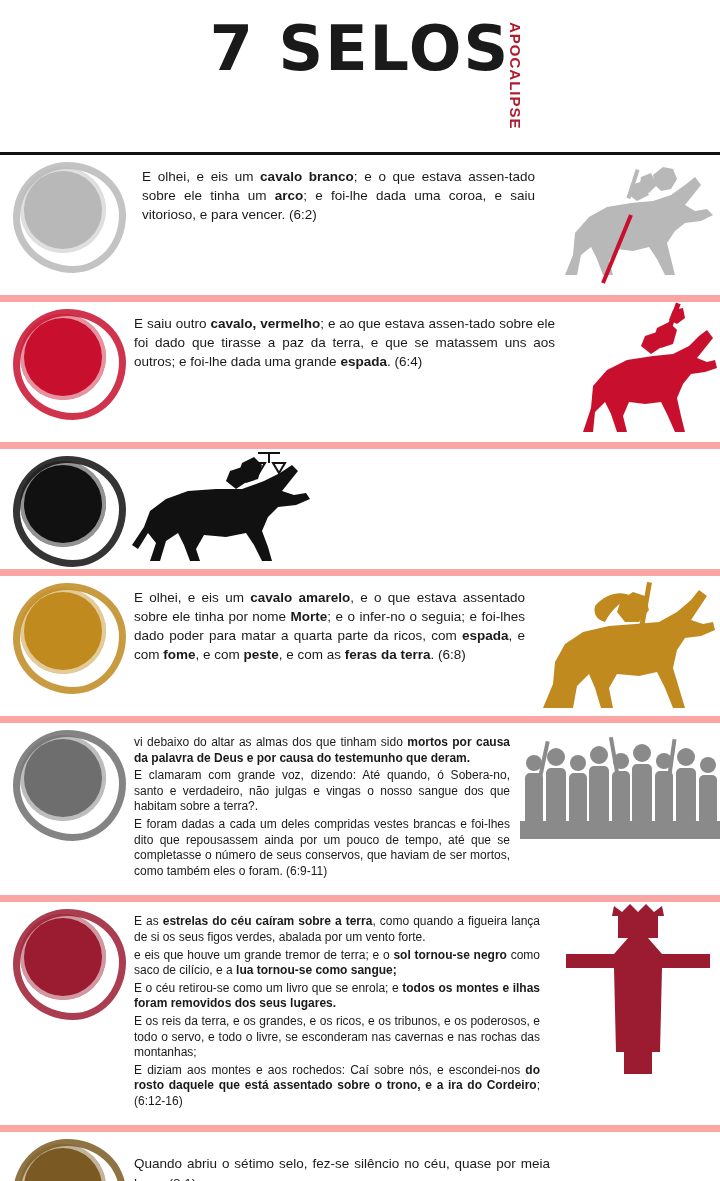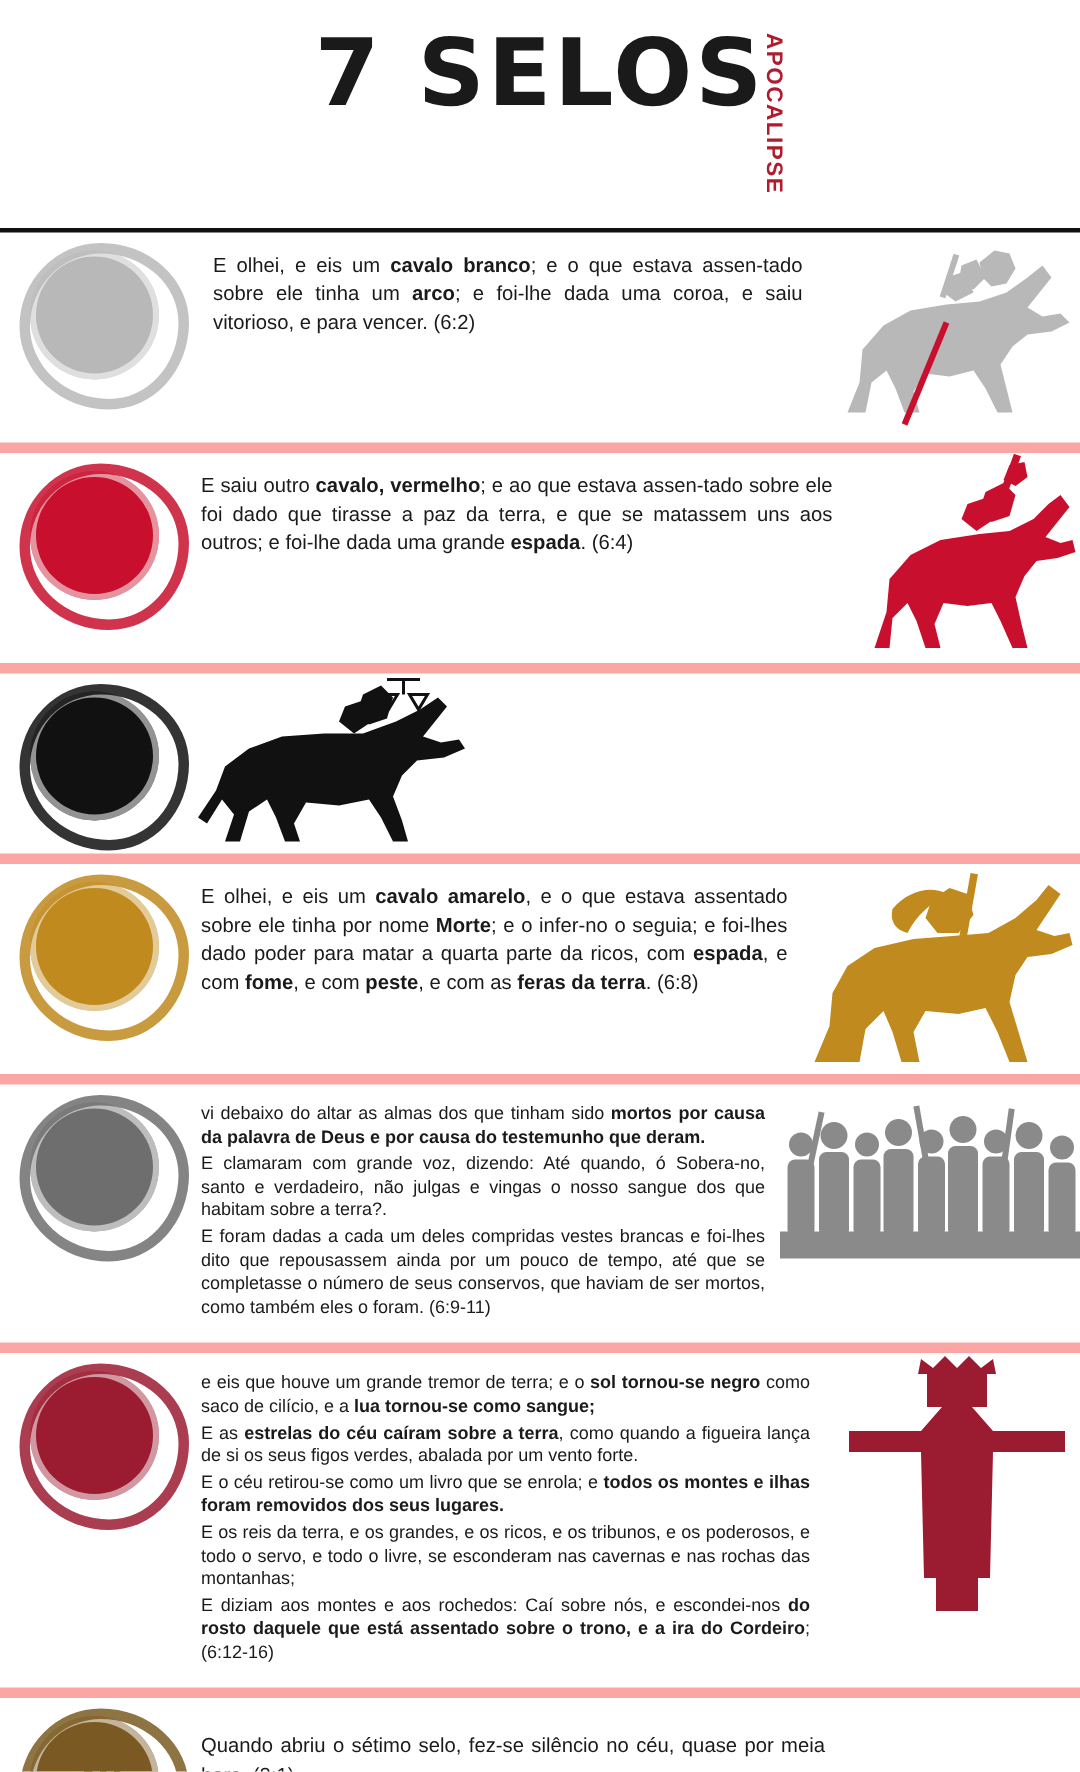--- a/index.html
+++ b/index.html
@@ -283,22 +283,22 @@
   </div>
 
   <div class="row row-6">
     <div class="row-inner">
       <div class="seal">
         <div class="seal-disc" style="background:#9b1b30; color:#9b1b30;">
           <span class="num">6º</span>
         </div>
       </div>
       <div class="text small">
+          <p><span>E as </span><b>estrelas do céu caíram sobre a terra</b><span>, como quando a figueira lança de si os seus figos verdes, abalada por um vento forte.</span></p>
           <p><span>e eis que houve um grande tremor de terra; e o </span><b>sol tornou-se negro</b><span> como saco de cilício, e a </span><b>lua tornou-se como sangue;</b></p>
-          <p><span>E as </span><b>estrelas do céu caíram sobre a terra</b><span>, como quando a figueira lança de si os seus figos verdes, abalada por um vento forte.</span></p>
           <p><span>E o céu retirou-se como um livro que se enrola; e </span><b>todos os montes e ilhas foram removidos dos seus lugares.</b></p>
           <p><span>E os reis da terra, e os grandes, e os ricos, e os tribunos, e os poderosos, e todo o servo, e todo o livre, se esconderam nas cavernas e nas rochas das montanhas;</span></p>
           <p><span>E diziam aos montes e aos rochedos: Caí sobre nós, e escondei-nos </span><b>do rosto daquele que está assentado sobre o trono, e a ira do Cordeiro</b><span>; (6:12-16)</span></p>
         </div>
       <div class="art" style="flex-basis:170px;">
         <svg width="170" height="175" viewBox="0 0 170 175">
           <g fill="#9b1b30">
             <path d="M62 14 L64 4 L72 10 L80 2 L88 10 L96 2 L104 10 L112 4 L114 14 Z"></path>
             <rect x="68" y="14" width="40" height="22"></rect>
             <path d="M78 36 L98 36 L112 52 L160 52 L160 66 L112 66 L110 150 L66 150 L64 66 L16 66 L16 52 L64 52 Z"></path>

